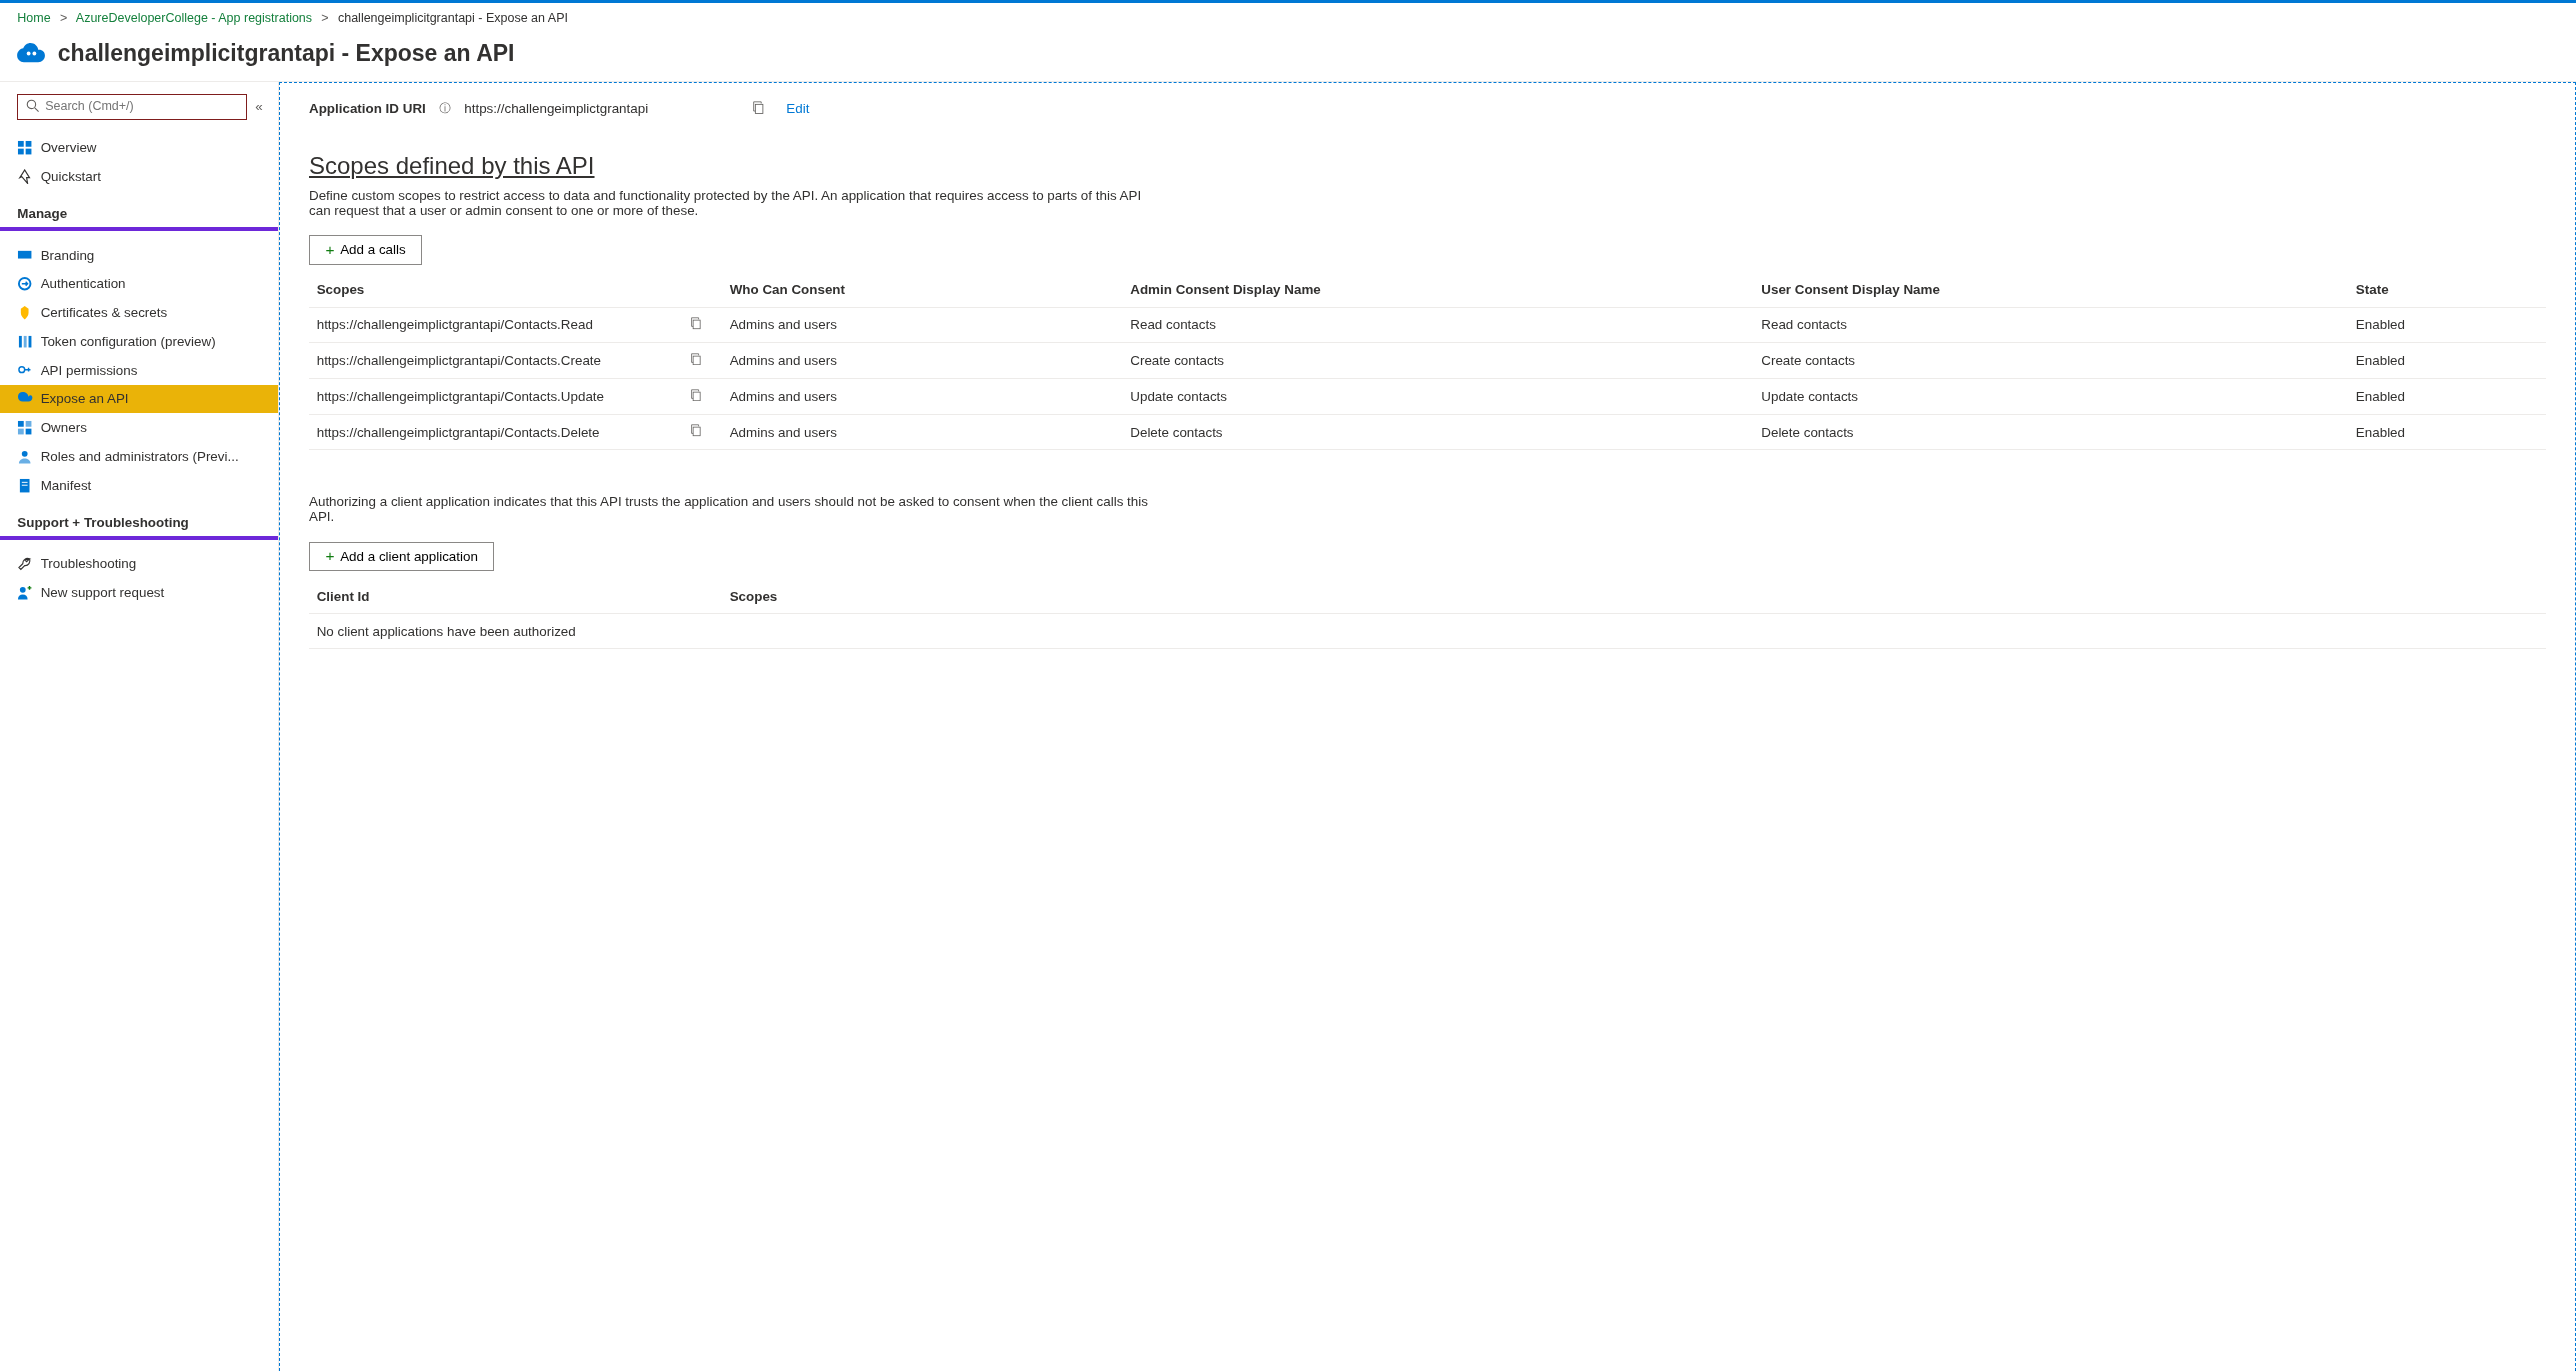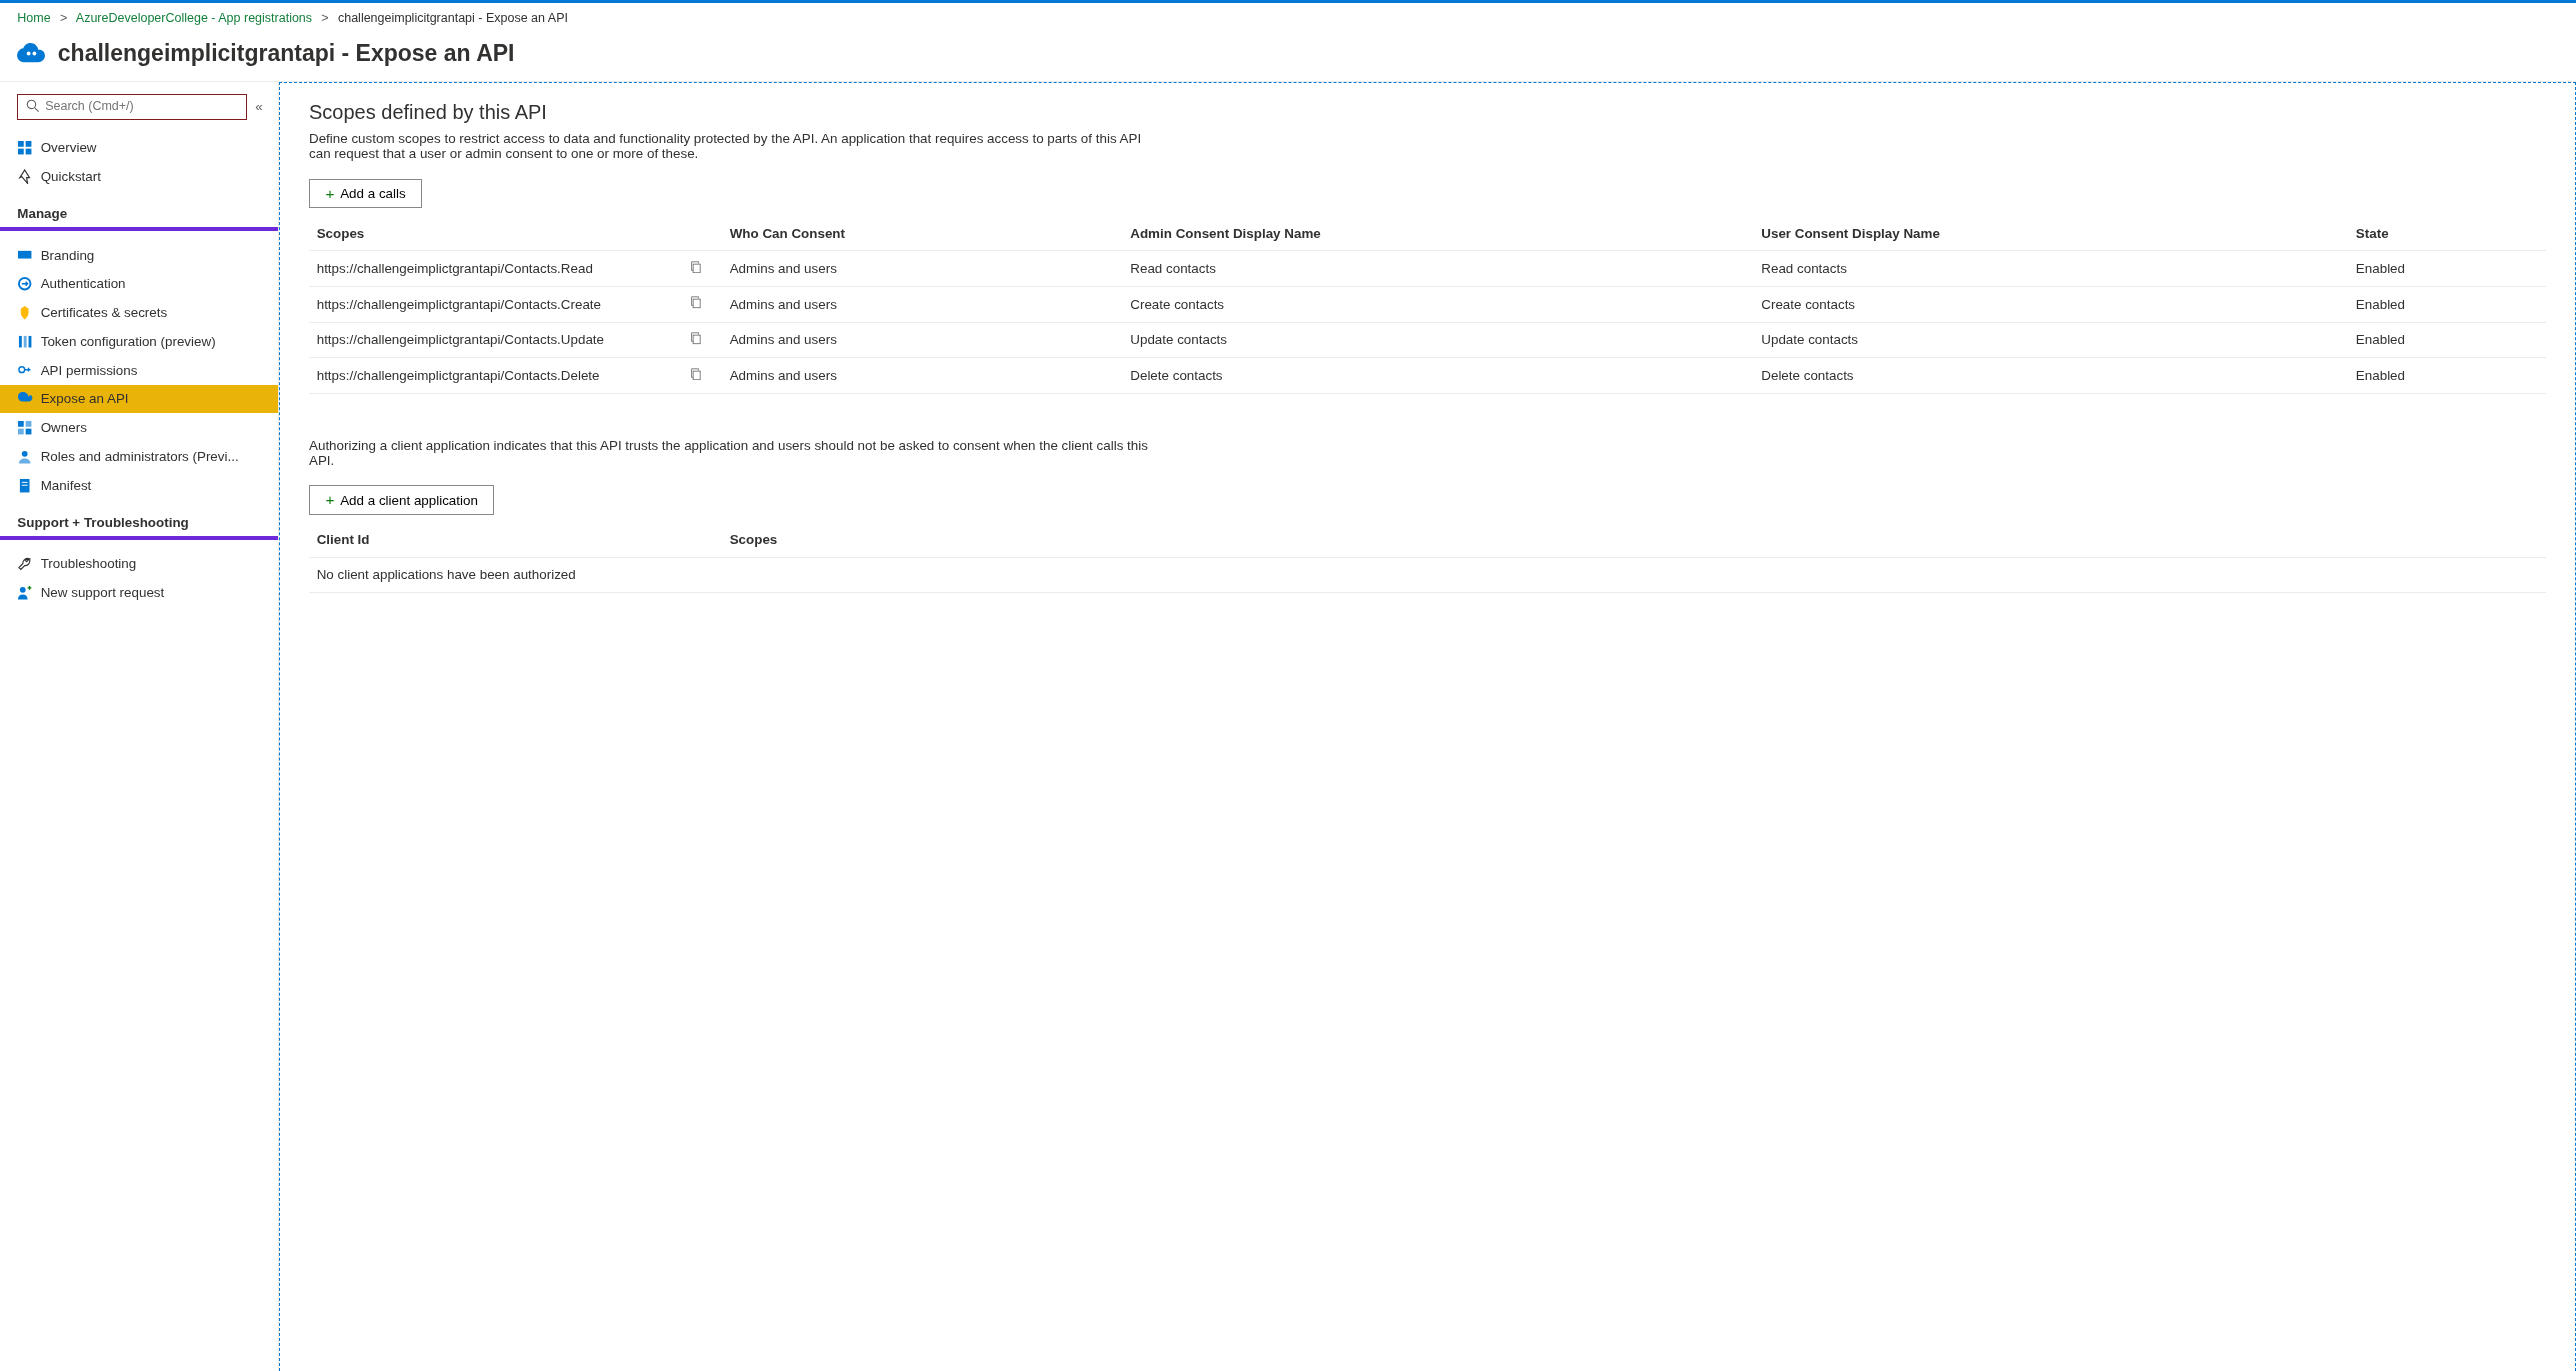--- a/index.html
+++ b/index.html
@@ -24,21 +24,21 @@
 .nav-item { display: flex; align-items: center; padding: 6.7px 17.3px; cursor: pointer; font-size: 13.4px; gap:8px;}
 .nav-item.active { background: #eab308; }
 .nav-icon { width: 15.4px; height:15.4px; display:flex; align-items:center; justify-content:center; flex-shrink:0; }
 .content { flex:1; padding: 17.3px 29px; border-top: 1px dashed #0078d4; border-left: 1px dashed #0078d4; border-right: 1px dashed #0078d4; border-bottom: 1px dashed #0078d4;}
 .app-uri-row { display:flex; align-items:center; gap: 7.7px; margin-bottom: 35px;}
 .app-uri-label { font-weight:600; font-size:13.4px; margin-right:5.8px;}
 .info-circ { color:#605e5c; font-size:11.5px;}
 .uri-val { margin-left:5.8px; font-size:13.4px;}
 .copy-ic { margin-left: 96px; color:#605e5c; cursor:pointer;}
 .edit-link { color:#0078d4; margin-left:13.4px; cursor:pointer; font-size:13.4px;}
-.section-title { font-size: 20px; font-weight:400; margin-bottom:7.7px;}
+.section-title { font-size: 24px; font-weight:400; margin-bottom:7.7px;text-decoration:underline;}
 .section-desc { font-size: 13.4px; max-width: 845px; margin-bottom:17.3px;}
 .add-btn { display:inline-flex; align-items:center; border:1px solid #8a8886; background:#fff; padding:4.8px 15.4px; font-size:13.4px; cursor:pointer; gap:5.8px; margin-bottom:7.7px;}
 .plus-ic { color:#107c10; font-size:15.4px; font-weight:400;}
 table { width:100%; border-collapse:collapse; }
 thead th { text-align:left; font-weight:600; font-size:13.4px; padding:9.6px 7.7px; border-bottom:1px solid #edebe9;}
 tbody td { font-size:13.4px; padding:9.6px 7.7px; border-bottom:1px solid #edebe9;}
 .scope-col { width:413px;}
 .scope-cell { display:flex; align-items:center; justify-content:space-between; padding-right:11.5px;}
 .row-copy { color:#605e5c; cursor:pointer;}
 .sect2 { margin-top:44px;}
@@ -209,20 +209,33 @@
               <path d="M1 15c0-3 2-5 5-5s5 2 5 5" fill="#0078d4"></path>
               <path d="M11 3h4M13 1v4" stroke="#107c10" stroke-width="1.5"></path>
             </svg>
           </span>
           <span>New support request</span>
         </div>
       </div>
   </aside>
 
   <main class="content">
+    <div class="app-uri-row">
+      <span class="app-uri-label">Application ID URI</span>
+      <span class="info-circ">ⓘ</span>
+      <span class="uri-val">https://challengeimplictgrantapi</span>
+      <span class="copy-ic">
+        <svg width="13.4" height="13.4" viewBox="0 0 16 16">
+            <rect x="4" y="4" width="9" height="11" stroke="#605e5c" fill="none"></rect>
+            <path d="M2 1h9v2" stroke="#605e5c" fill="none"></path>
+            <path d="M2 1v11h2" stroke="#605e5c" fill="none"></path>
+          </svg>
+      </span>
+      <span class="edit-link">Edit</span>
+    </div>
 
     <h2 class="section-title">Scopes defined by this API</h2>
     <p class="section-desc">Define custom scopes to restrict access to data and functionality protected by the API. An application that requires access to parts of this API can request that a user or admin consent to one or more of these.</p>
 
     <button class="add-btn">
       <span class="plus-ic">+</span>
       <span>Add a calls</span>
     </button>
 
     <table>

